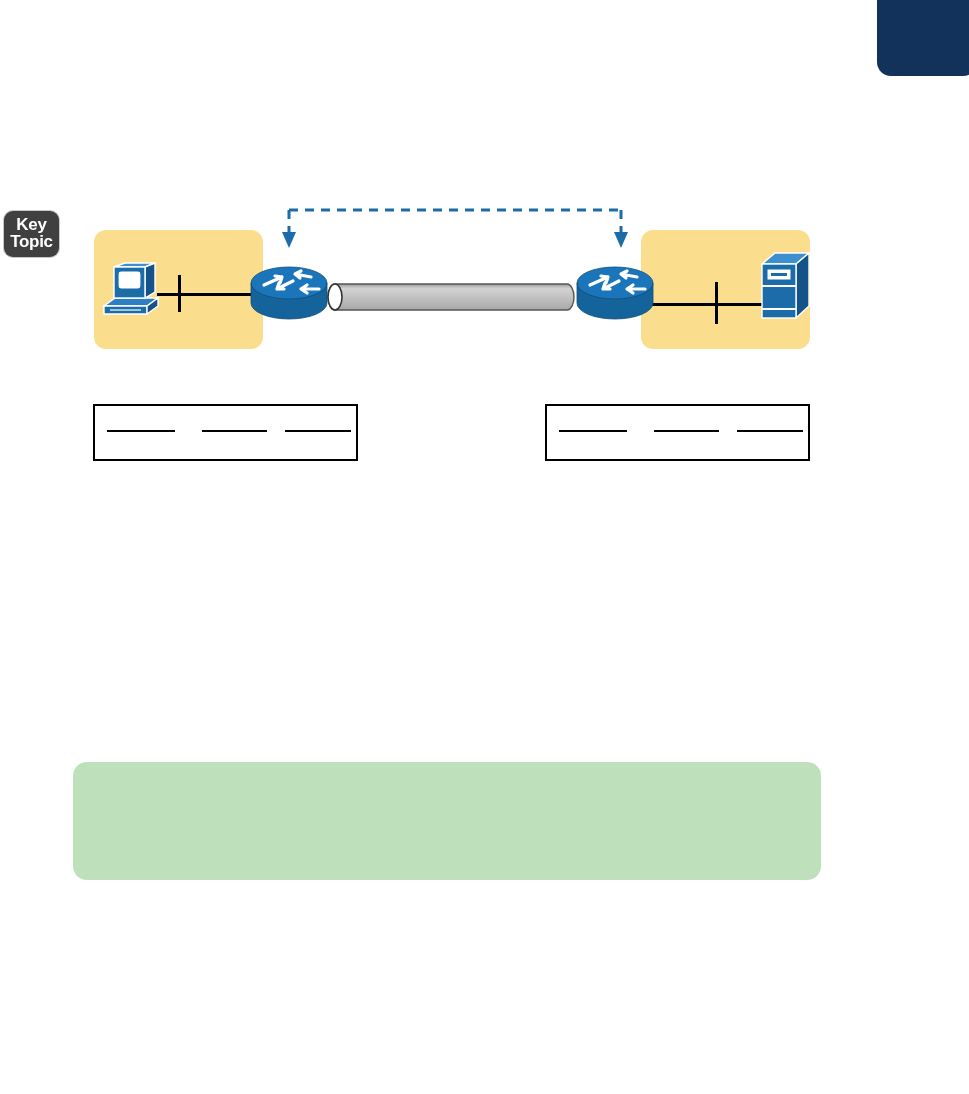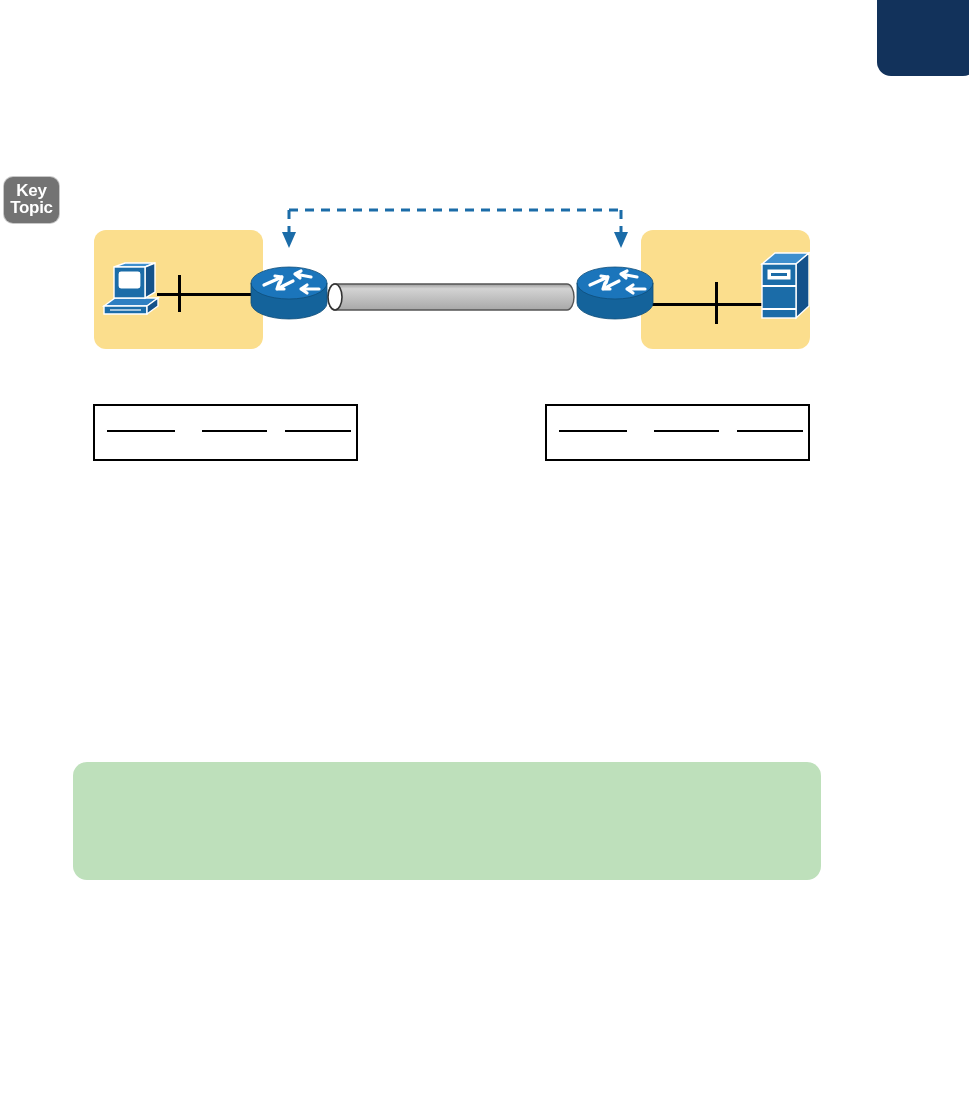--- a/index.html
+++ b/index.html
@@ -28,24 +28,24 @@
     width: 100px;
     height: 90px;
     background: #12325B;
     border-radius: 14px;
   }
 
   
   .key-topic-badge {
     position: absolute;
     left: 4px;
-    top: 177px;
+    top: 211px;
     width: 55px;
     height: 46px;
-    background: #737373;
+    background: #404040;
     border-radius: 9px;
     box-shadow: 0 0 0 1px #c8c8c8;
     display: flex;
     flex-direction: column;
     align-items: center;
     justify-content: center;
     line-height: 0.98;
   }
   .key-topic-badge span {
     color: #ffffff;

